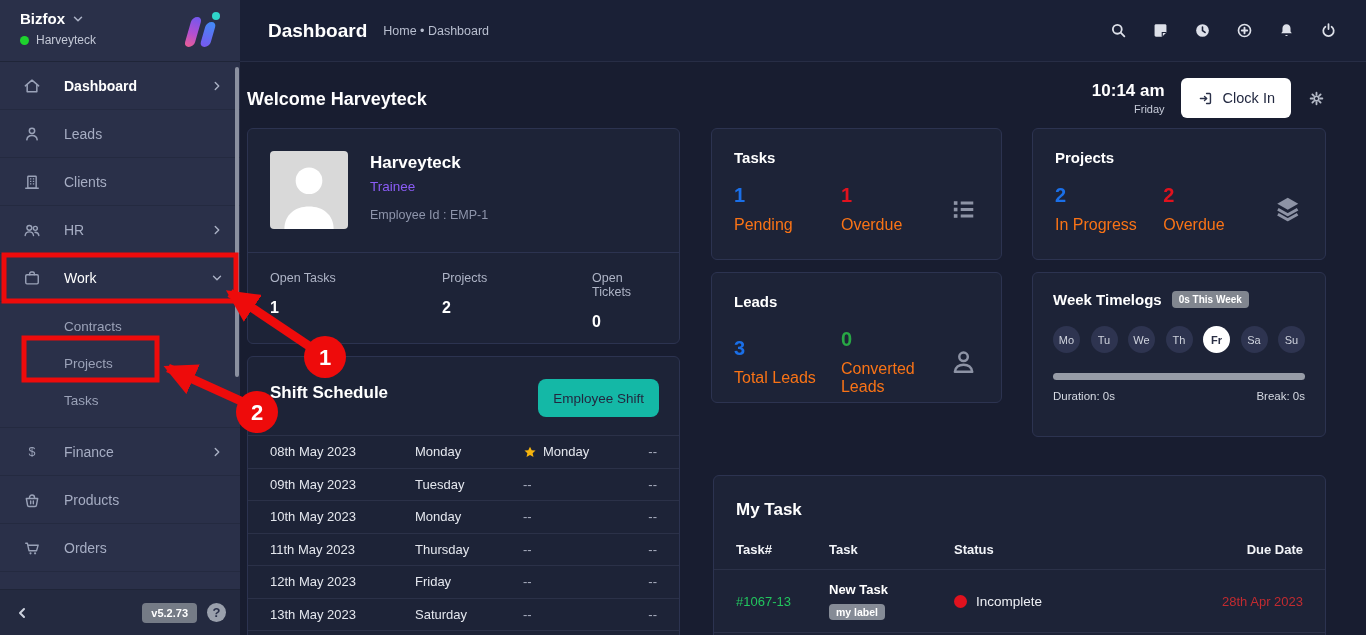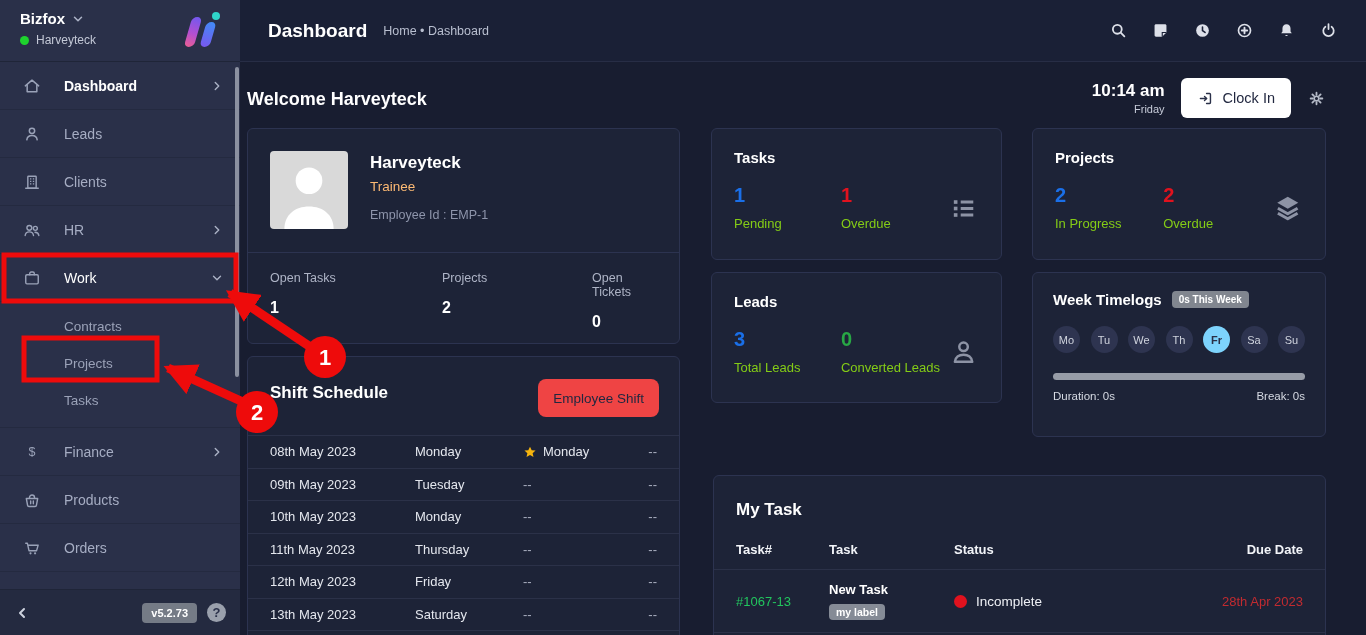--- a/index.html
+++ b/index.html
@@ -51,52 +51,52 @@
   .time-day { font-size:11px; color:#c7ccd9; margin-top:2px; }
   .clockin-btn { background:#ffffff; color:#222840; border:none; border-radius:6px; height:40px; padding:0 16px; font-size:14.5px; font-family:inherit; display:flex; align-items:center; gap:9px; cursor:pointer; }
   .clockin-btn .licon { width:17px; height:17px; color:#2a3049; }
   .gear { width:19px; height:19px; color:#b6bcc9; cursor:pointer; }
   .card { position:absolute; background:#1d2337; border:1px solid #2c3350; border-radius:6px; }
   
   .profile-card { left:23px; top:66px; width:433px; height:216px; }
   .pc-top { padding:22px; display:flex; gap:22px; border-bottom:1px solid #2c3350; height:124px; }
   .avatar { width:78px; height:78px; background:#d9d9d9; border-radius:4px; flex:none; overflow:hidden; }
   .pc-name { font-size:17px; font-weight:bold; margin-top:2px; }
-  .pc-role { font-size:13.5px; color:#fdba74; margin-top:6px; }
+  .pc-role { font-size:13.5px; color:#8b5cf6; margin-top:6px; }
   .pc-emp { font-size:12.5px; color:#8e95ab; margin-top:14px; }
   .pc-stats { display:grid; grid-template-columns:172px 150px auto; padding:18px 22px 0; }
   .stat-label { font-size:12.5px; color:#aeb4c6; }
   .stat-num { font-size:16px; font-weight:bold; margin-top:14px; }
   
   .metric-title { font-size:15px; font-weight:bold; }
   .metric-row { display:flex; align-items:center; margin-top:18px; }
   .metric { width:110px; }
   .metric-value { font-size:20px; font-weight:bold; }
   .metric-value.blue { color:#1a6fe8; }
   .metric-value.red { color:#e0121e; }
   .metric-value.green { color:#28a745; }
-  .metric-label { font-size:13px; color:#84cc16; margin-top:9px; }
+  .metric-label { font-size:16px; color:#f97316; margin-top:9px; }
   .metric-icon { margin-left:auto; width:32px; height:32px; color:#8d93a5; }
   .tasks-card { left:487px; top:66px; width:291px; height:132px; padding:20px 22px; }
   .projects-card { left:808px; top:66px; width:294px; height:132px; padding:20px 22px; }
   .leads-card { left:487px; top:210px; width:291px; height:131px; padding:20px 22px; }
   
   .timelogs-card { left:808px; top:210px; width:294px; height:165px; padding:18px 20px; }
   .tl-titlerow { display:flex; align-items:center; gap:10px; }
   .tl-badge { background:#81868f; color:#fff; font-size:10px; font-weight:bold; padding:3px 7px; border-radius:4px; }
   .tl-days { display:flex; justify-content:space-between; margin-top:18px; }
   .day-circle { width:27px; height:27px; border-radius:50%; background:#2e3450; color:#cfd3dd; font-size:11px; display:flex; align-items:center; justify-content:center; }
-  .day-circle.active { background:#7dd3fc; color:#2a2f45; font-weight:bold; }
+  .day-circle.active { background:#ffffff; color:#2a2f45; font-weight:bold; }
   .tl-progress { height:7px; border-radius:4px; background:#979ca7; margin-top:20px; }
   .tl-foot { display:flex; justify-content:space-between; margin-top:10px; font-size:11.5px; color:#d6dae3; }
   
   .shift-card { left:23px; top:294px; width:433px; height:345px; }
   .sc-head { display:flex; align-items:flex-start; padding:22px 20px 0 22px; }
   .sc-title { font-size:17px; font-weight:bold; margin-top:4px; }
-  .employee-shift-btn { margin-left:auto; background:#ef4444; color:#222840; border:none; border-radius:8px; height:38px; padding:4px 15px; font-size:13.5px; font-family:inherit; cursor:pointer; }
+  .employee-shift-btn { margin-left:auto; background:#14b8a6; color:#222840; border:none; border-radius:8px; height:38px; padding:4px 15px; font-size:13.5px; font-family:inherit; cursor:pointer; }
   .shift-table { margin-top:18px; }
   .shift-row { display:flex; align-items:center; height:32.5px; border-top:1px solid #2b3148; font-size:13px; color:#e4e7ee; padding:0 22px; }
   .col-date { width:145px; }
   .col-weekday { width:108px; }
   .col-shift { width:112px; display:flex; align-items:center; gap:6px; }
   .col-note { margin-left:auto; color:#aab0c0; }
   .dashes { color:#aab0c0; }
   .star { width:14px; height:14px; flex:none; }
   
   .mytask-card { left:489px; top:413px; width:613px; height:250px; }

